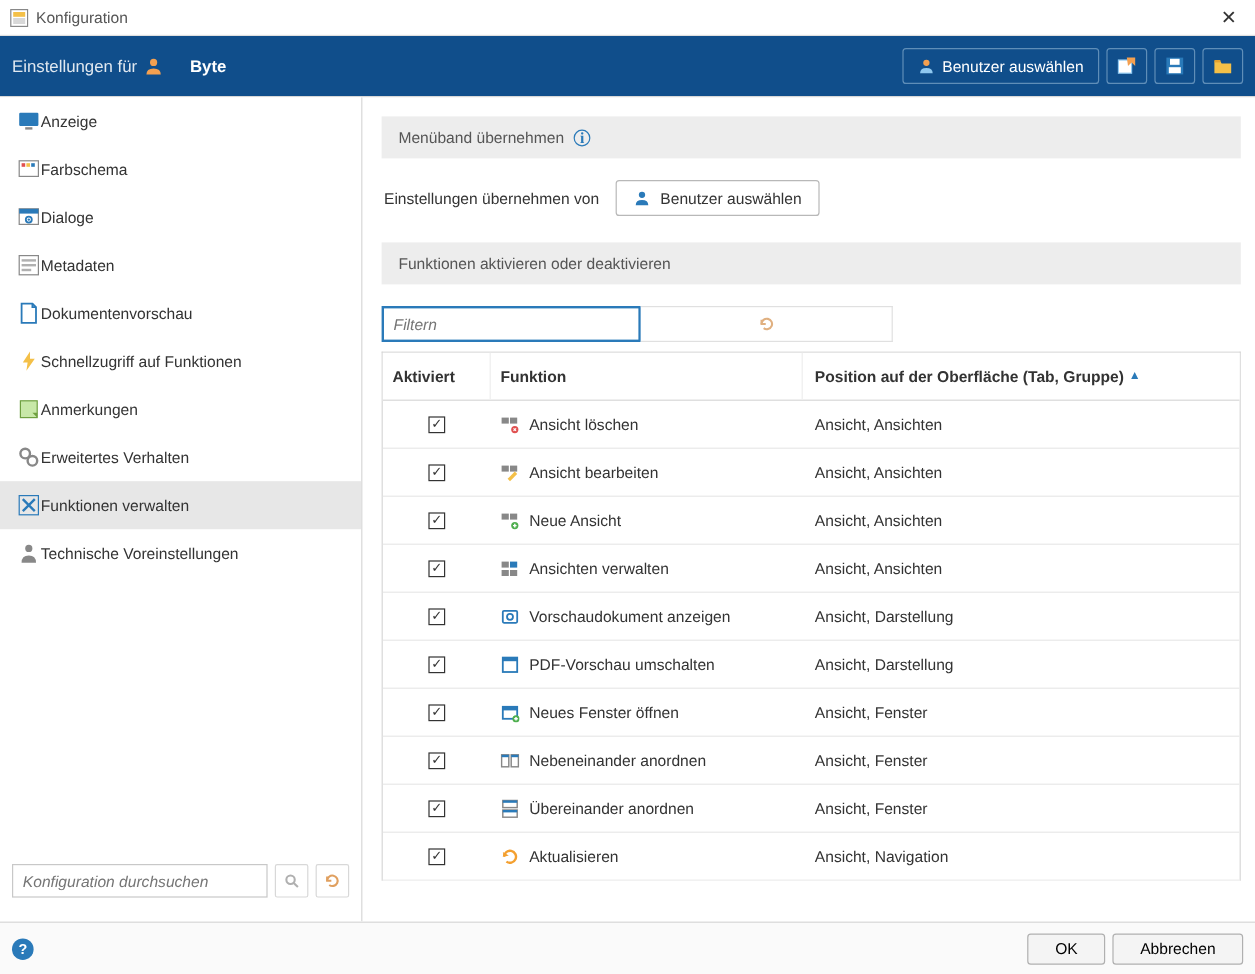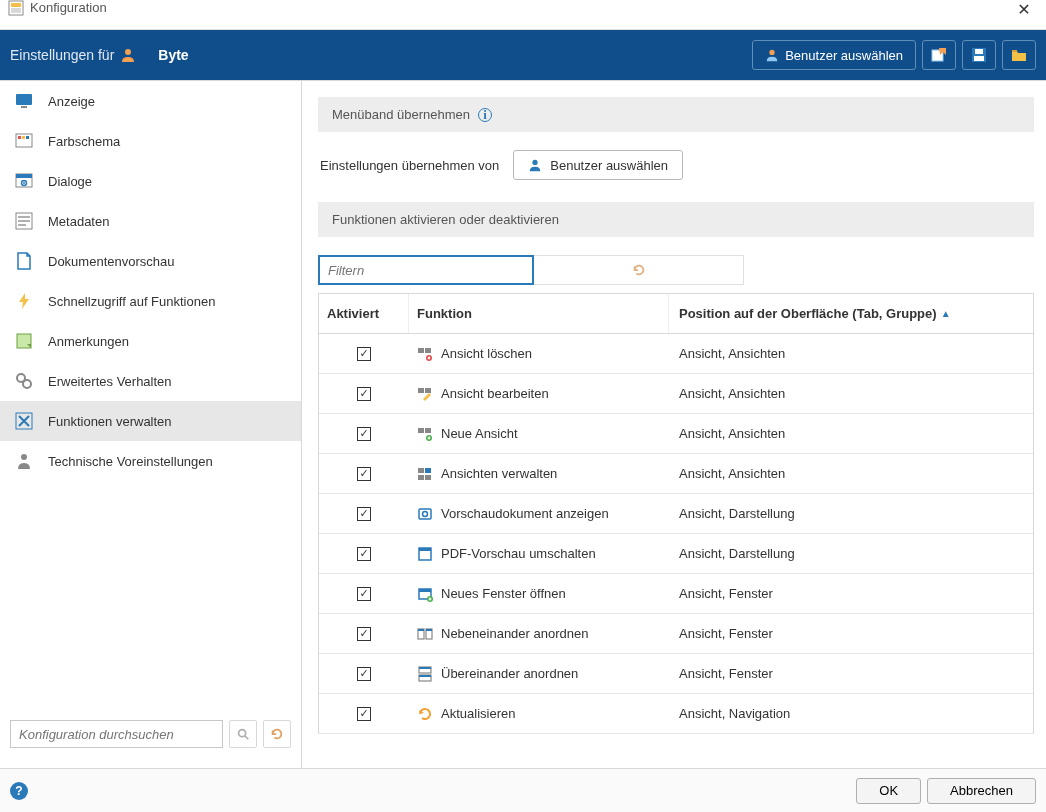--- a/index.html
+++ b/index.html
@@ -15,20 +15,21 @@
       width: 1046px;
       height: 812px;
       overflow: hidden;
       display: flex;
       flex-direction: column;
     }
     
     .titlebar {
       height: 30px;
       display: flex;
+      align-items: center;
       padding: 0 8px;
       border-bottom: 1px solid #e0e0e0;
       background: #fff;
     }
     .titlebar .app-icon {
       width: 16px;
       height: 16px;
       margin-right: 6px;
       display: inline-flex;
     }
@@ -104,21 +105,20 @@
     }
     .sidebar-list {
       flex: 1;
       overflow: auto;
     }
     .sidebar-item {
       height: 40px;
       display: flex;
       align-items: center;
       padding: 0 14px;
-      gap: 14px;
       cursor: pointer;
       color: #333;
     }
     .sidebar-item.selected {
       background: #e7e7e7;
     }
     .sidebar-item .nav-icon {
       width: 20px;
       height: 20px;
       display: inline-flex;

